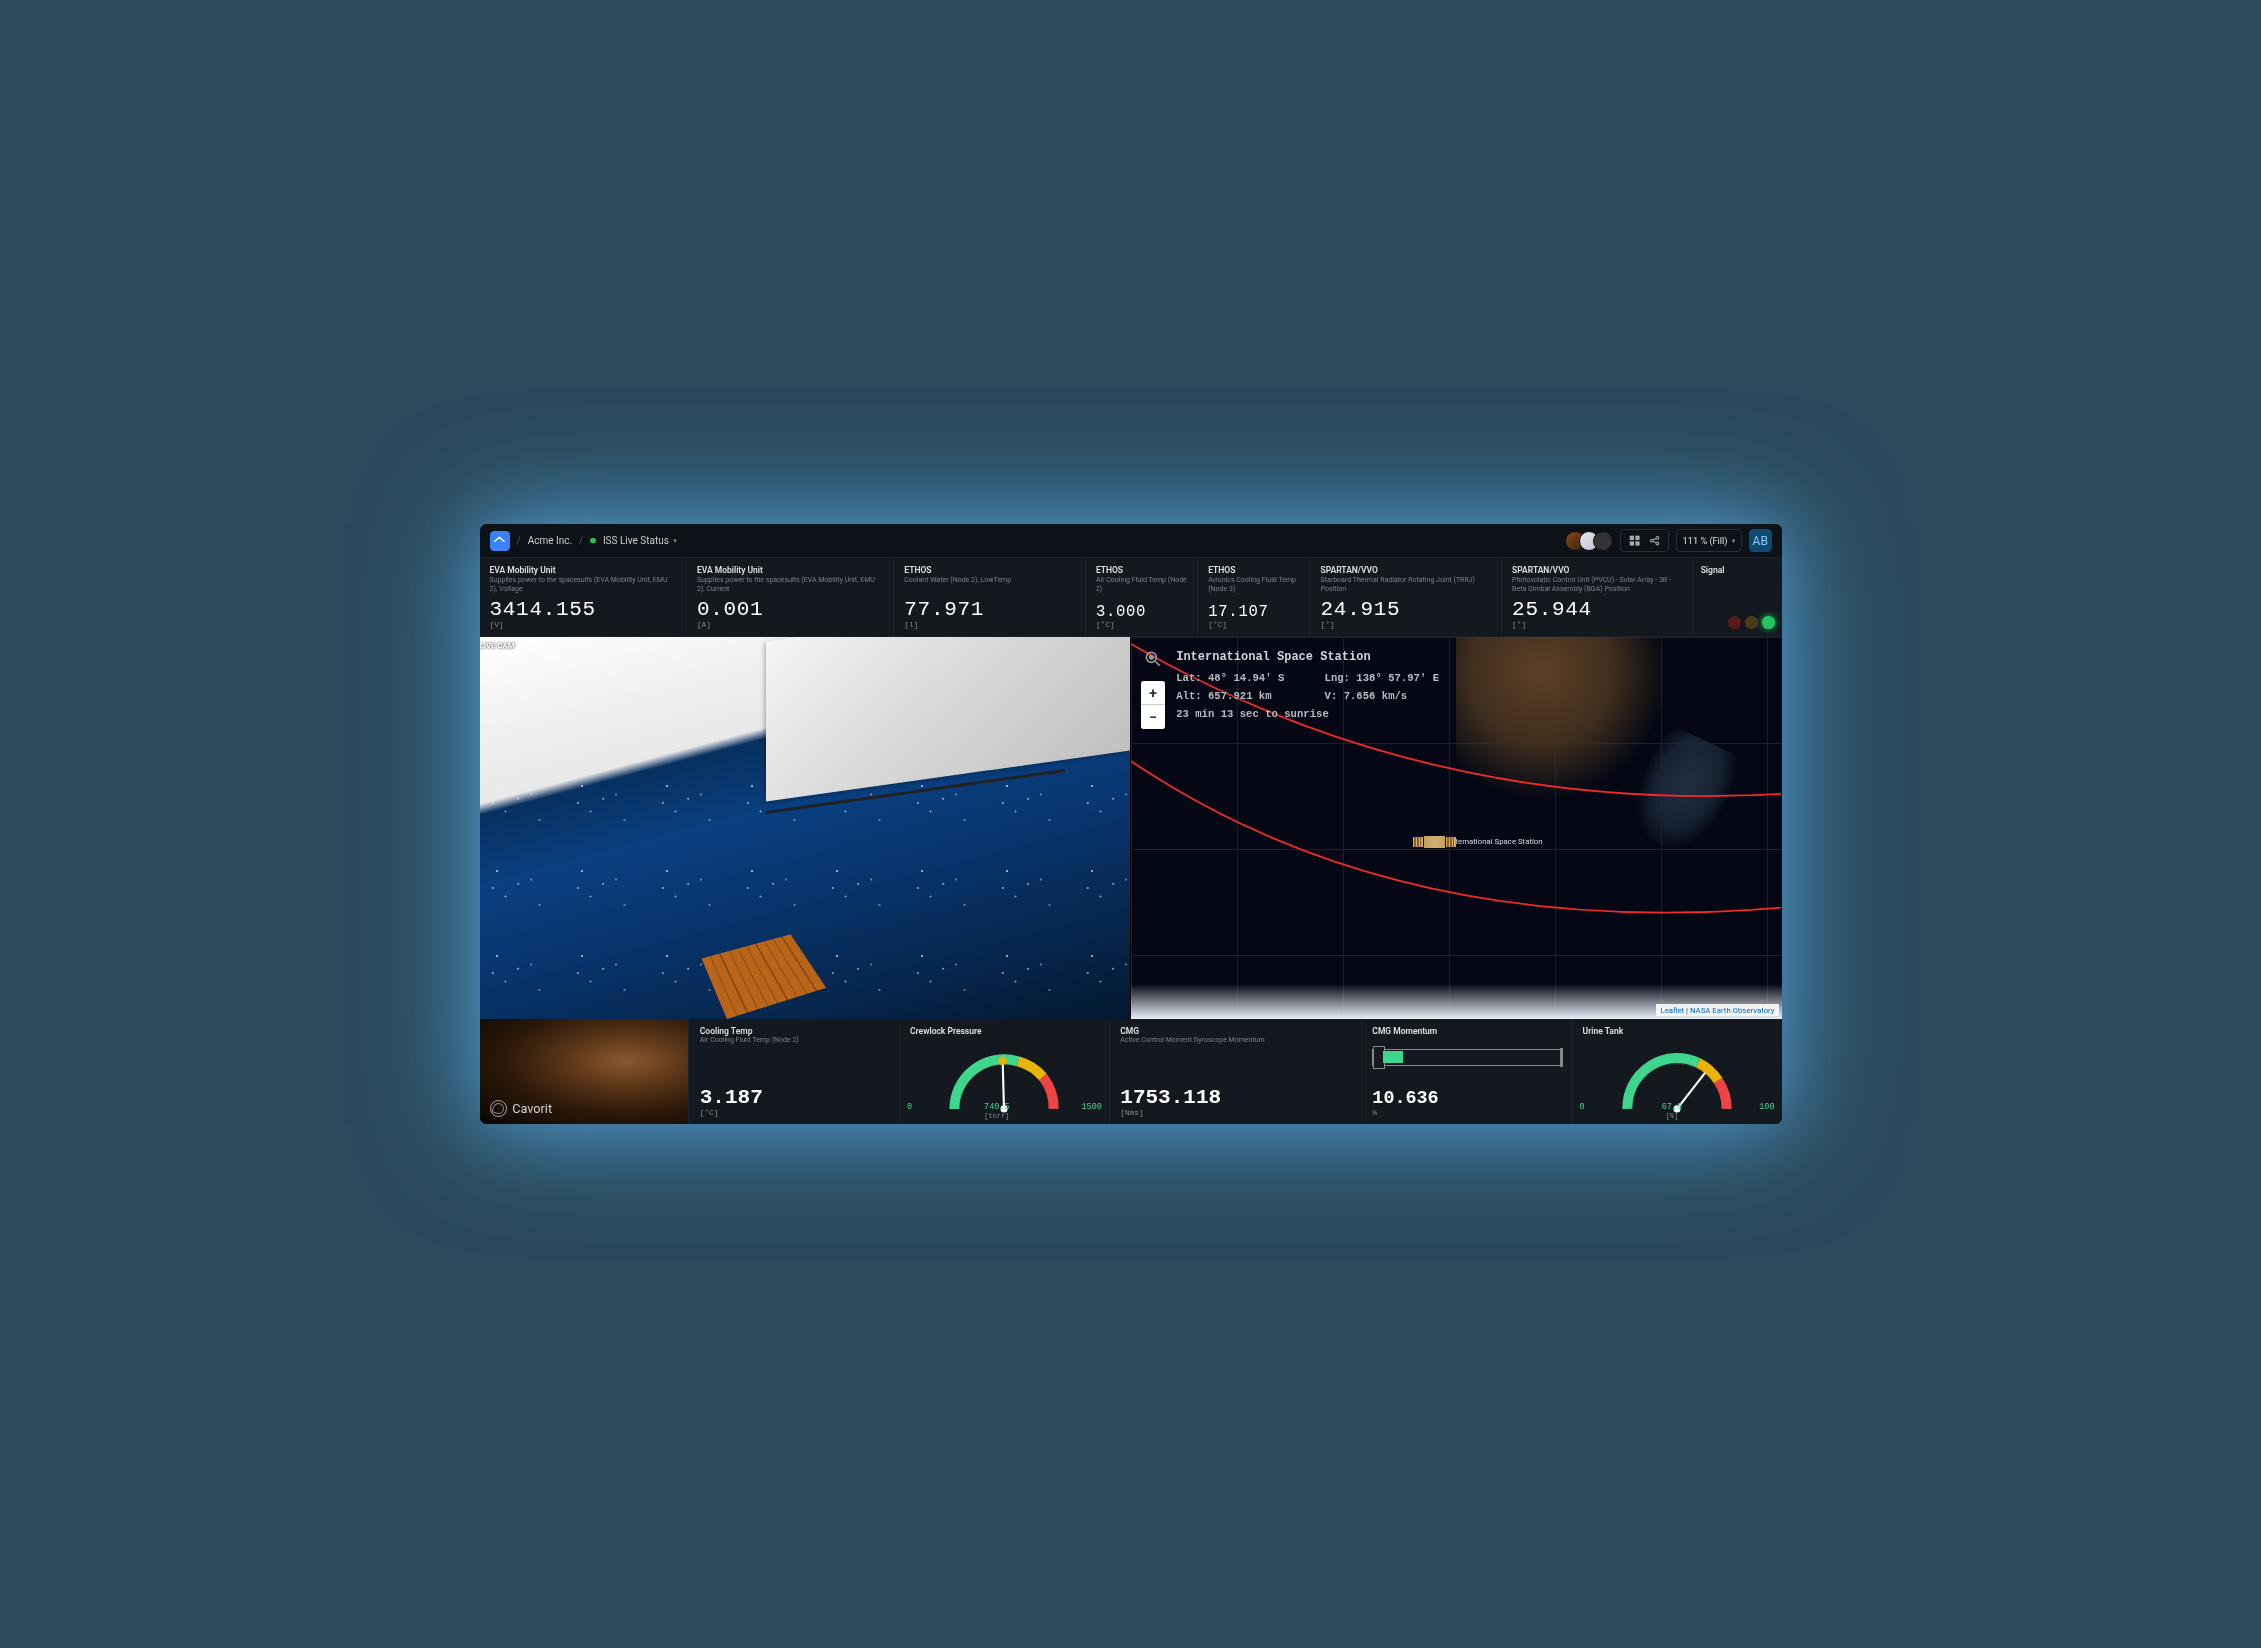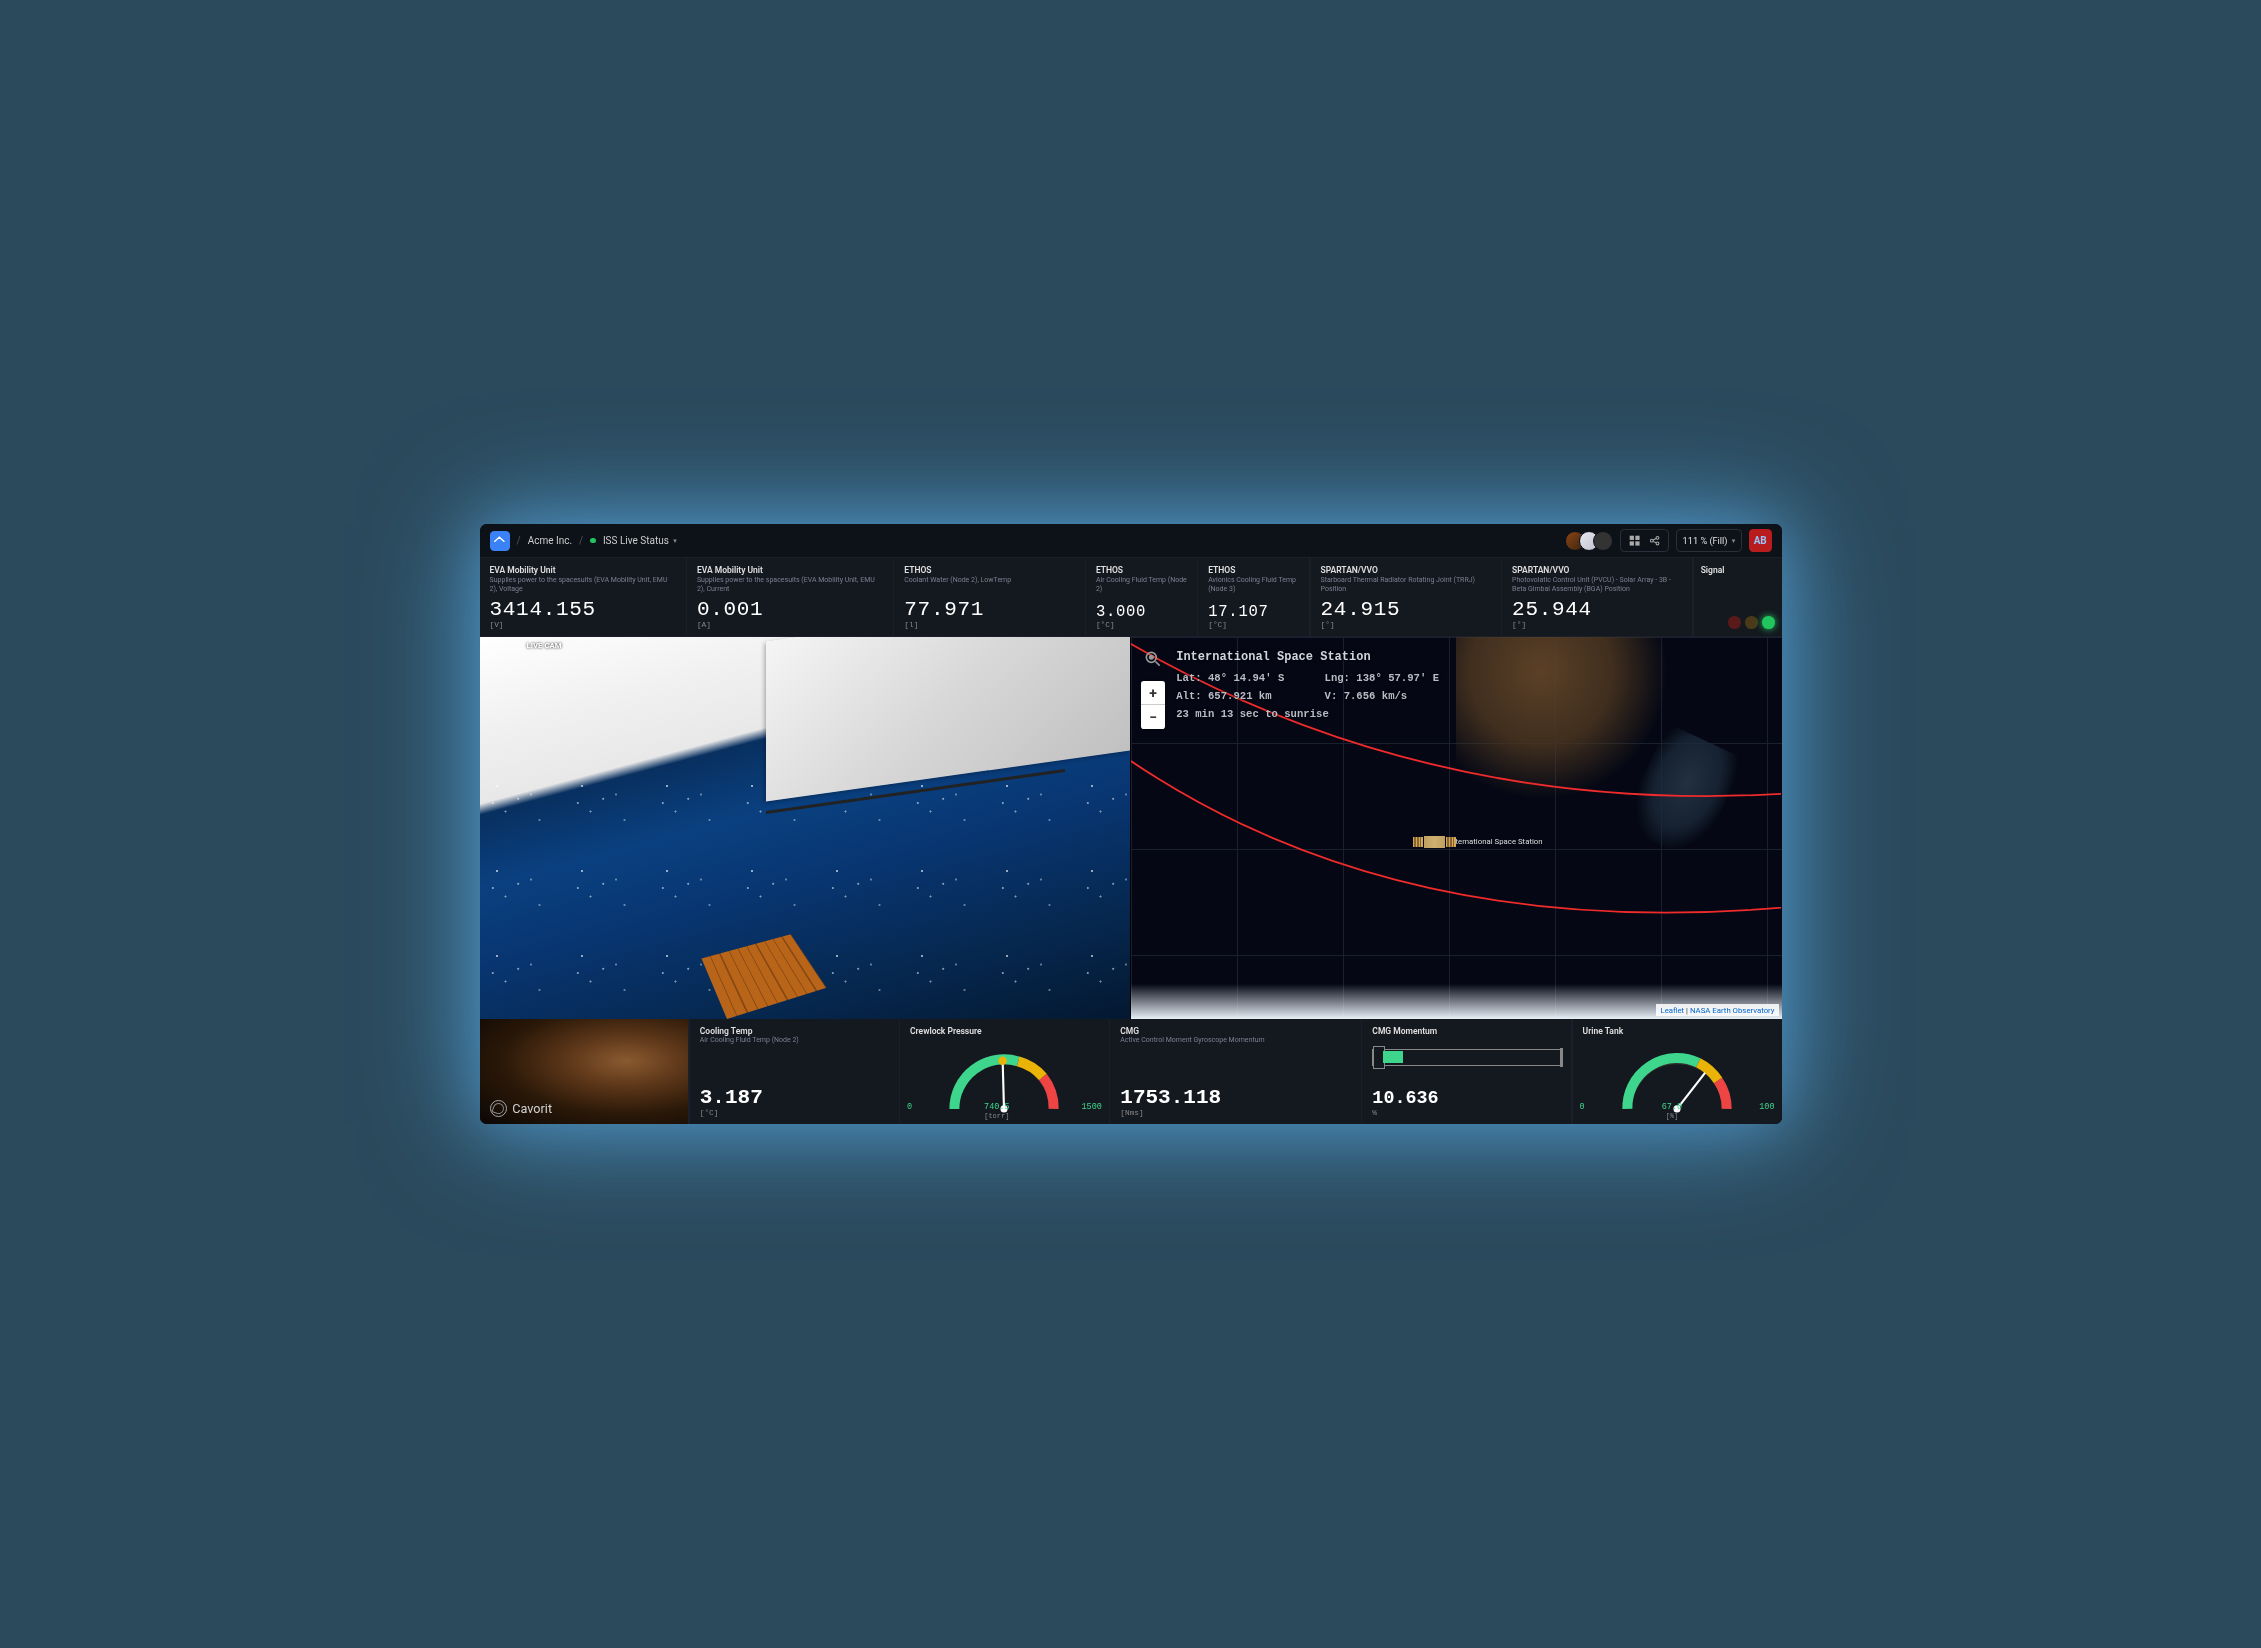--- a/index.html
+++ b/index.html
@@ -50,21 +50,21 @@
   .status-link { color:#ccc; display:flex;align-items:center;gap:4.2px;}
   .chevron { font-size:7px; color:#888; }
   .spacer { flex:1; }
   .avatars { display:flex; }
   .avatar { width:20px;height:20px;border-radius:50%;border:1.4px solid #0d1118;margin-left:-5.7px;background:#444;display:flex;align-items:center;justify-content:center;font-size:7.8px;color:#fff;overflow:hidden; }
   .avatar.a1 { background:linear-gradient(135deg,#8b4513,#3a2510); }
   .avatar.a2 { background:linear-gradient(135deg,#e8e8f0,#c0c0d0); }
   .avatar.a3 { background:#333; }
   .hdr-group { display:flex;align-items:center;gap:4.2px;border:0.7px solid #2a2f3a;border-radius:4.2px;padding:2.8px 5.7px;height:22.6px; }
   .hdr-icon-btn { width:15.6px;height:15.6px;display:flex;align-items:center;justify-content:center;color:#aaa;cursor:pointer; }
-  .user-badge { width:22.6px;height:22.6px;border-radius:4.2px;background:#b91c1c;display:flex;align-items:center;justify-content:center;font-size:10px;font-weight:700;color:#93c5fd; }
+  .user-badge { width:22.6px;height:22.6px;border-radius:4.2px;background:#0c4a6e;display:flex;align-items:center;justify-content:center;font-size:12px;font-weight:400;color:#93c5fd; }
 
   
   .metrics-row {
     display:grid;
     grid-template-columns: 1.3fr 1.3fr 1.2fr 0.7fr 0.7fr 1.2fr 1.2fr 0.5fr;
     gap:1.4px;
     background:#1a1f2a;
     border-bottom:0.7px solid #1a1f2a;
   }
   .metric {
@@ -92,23 +92,22 @@
     height: 382px;
     background:#000;
     gap:1.4px;
   }
   .livecam {
     position:relative;
     background: linear-gradient(165deg, #ffffff 0%, #f0f0f0 18%, #e8e8e8 30%, #083060 32%, #0a4080 45%, #083570 60%, #062850 80%, #041830 100%);
     overflow:hidden;
   }
   .livecam-label {
-    position:absolute;top:4.2px;left:7px;font-size:7.8px;font-weight:700;color:#fff;z-index:5;
+    position:absolute;top:4.2px;left:0;font-size:7.8px;font-weight:700;color:#fff;z-index:5;
     text-shadow:0 0 2.8px #000;
-    padding-left:40px;
   }
   .cam-module {
     position:absolute; top:0; right:0; width:56%; height:42%;
     background:linear-gradient(140deg,#f5f5f5,#d8d8d8 50%,#c0c0c0);
     transform: skewY(-8deg) translateY(-21px);
     box-shadow: -1.4px 1.4px 4.2px rgba(0,0,0,0.3);
   }
   .cam-seam { position:absolute;top:40%;right:10%;width:46%;height:2.8px;background:#222;transform:skewY(-8deg); }
   .cam-solar {
     position:absolute;bottom:0;left:38%;width:113px;height:85px;

